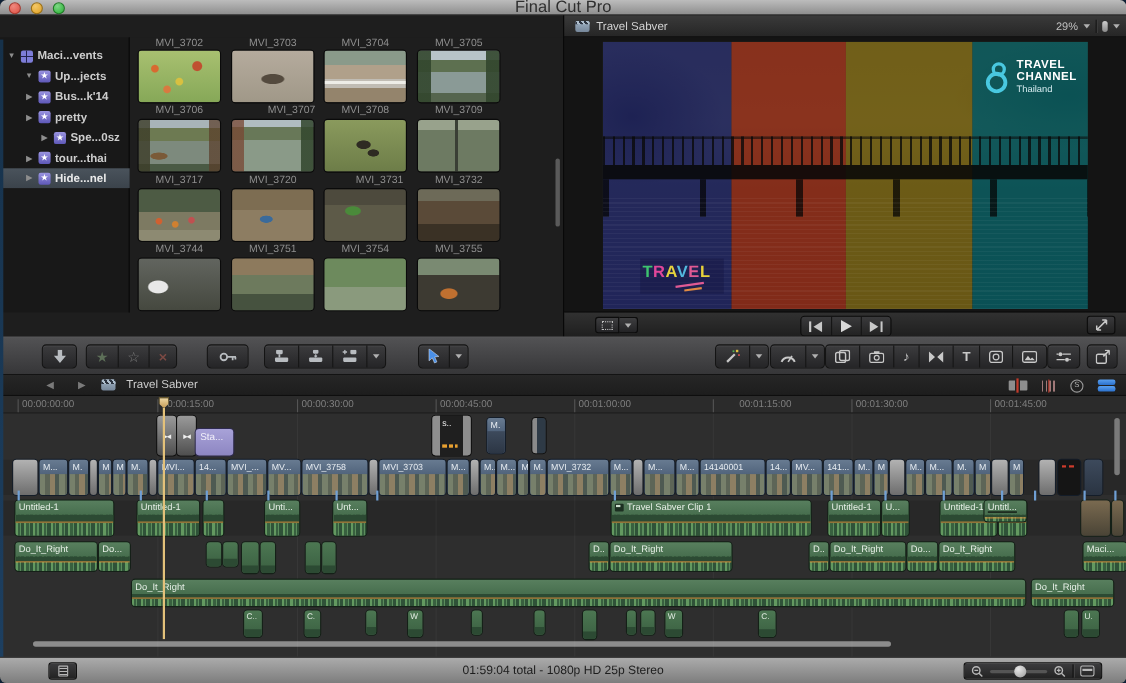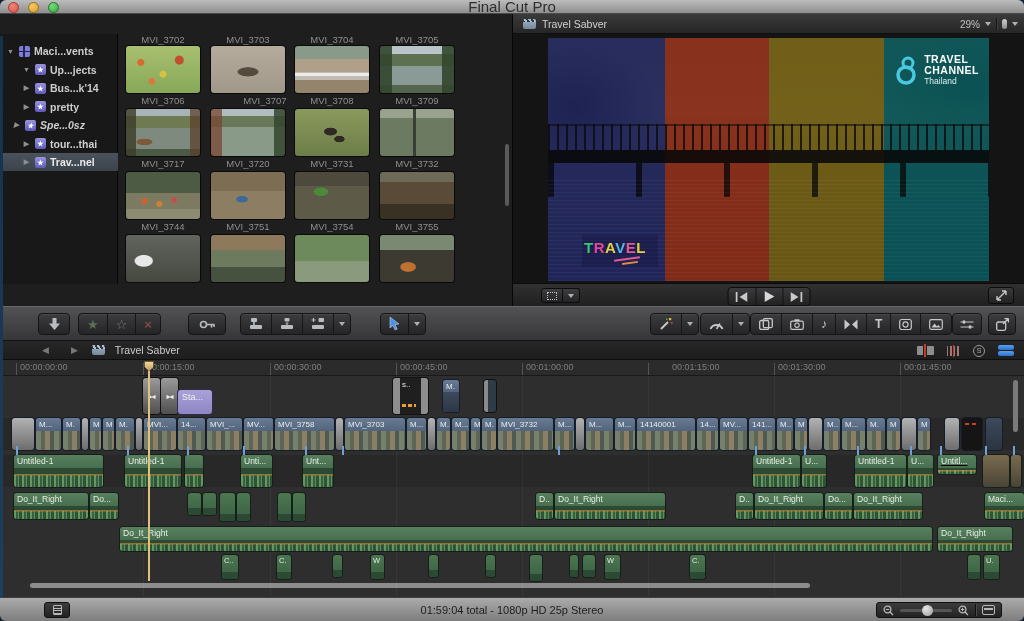--- a/index.html
+++ b/index.html
@@ -251,34 +251,34 @@
           <div class="sb-row" style="top: 45px; padding-left: 22px;">
             <div class="disc">▶</div>
             <div class="icn-star">★</div>
             <div class="sb-label">Bus...k'14</div>
           </div>
           <div class="sb-row" style="top: 63.5px; padding-left: 22px;">
             <div class="disc">▶</div>
             <div class="icn-star">★</div>
             <div class="sb-label">pretty</div>
           </div>
-          <div class="sb-row" style="top: 82px; padding-left: 12px; font-style: italic;">
+          <div class="sb-row" style="top: 82px; padding-left: 36px;">
             <div class="disc">▶</div>
             <div class="icn-star">★</div>
             <div class="sb-label">Spe...0sz</div>
           </div>
           <div class="sb-row" style="top: 100.5px; padding-left: 22px;">
             <div class="disc">▶</div>
             <div class="icn-star">★</div>
             <div class="sb-label">tour...thai</div>
           </div>
           <div class="sb-row sel" style="top: 119px; padding-left: 22px;">
             <div class="disc">▶</div>
             <div class="icn-star">★</div>
-            <div class="sb-label">Trav...nel</div>
+            <div class="sb-label">Hide...nel</div>
           </div>
         </div>
       <div class="grid" id="grid">
           <div class="glabel" style="left: 8px; top: 0px;">MVI_3702</div>
           <div class="glabel" style="left: 93px; top: 0px;">MVI_3703</div>
           <div class="glabel" style="left: 177px; top: 0px;">MVI_3704</div>
           <div class="glabel" style="left: 262px; top: 0px;">MVI_3705</div>
           <div class="thumb th-map" style="left: 8px; top: 12px;"></div>
           <div class="thumb th-lizard" style="left: 93px; top: 12px;"></div>
           <div class="thumb th-street" style="left: 177px; top: 12px;"></div>
@@ -286,21 +286,21 @@
           <div class="glabel" style="left: 8px; top: 61px;">MVI_3706</div>
           <div class="glabel" style="left: 110px; top: 61px;">MVI_3707</div>
           <div class="glabel" style="left: 177px; top: 61px;">MVI_3708</div>
           <div class="glabel" style="left: 262px; top: 61px;">MVI_3709</div>
           <div class="thumb th-canal2" style="left: 8px; top: 75px;"></div>
           <div class="thumb th-canal3" style="left: 93px; top: 75px;"></div>
           <div class="thumb th-grass" style="left: 177px; top: 75px;"></div>
           <div class="thumb th-water" style="left: 262px; top: 75px;"></div>
           <div class="glabel" style="left: 8px; top: 124px;">MVI_3717</div>
           <div class="glabel" style="left: 93px; top: 124px;">MVI_3720</div>
-          <div class="glabel" style="left: 177px; top: 124px;">MVI_3731</div>
+          <div class="glabel" style="left: 190px; top: 124px;">MVI_3731</div>
           <div class="glabel" style="left: 262px; top: 124px;">MVI_3732</div>
           <div class="thumb th-crowd" style="left: 8px; top: 138px;"></div>
           <div class="thumb th-market1" style="left: 93px; top: 138px;"></div>
           <div class="thumb th-market2" style="left: 177px; top: 138px;"></div>
           <div class="thumb th-boats" style="left: 262px; top: 138px;"></div>
           <div class="glabel" style="left: 8px; top: 187px;">MVI_3744</div>
           <div class="glabel" style="left: 93px; top: 187px;">MVI_3751</div>
           <div class="glabel" style="left: 177px; top: 187px;">MVI_3754</div>
           <div class="glabel" style="left: 262px; top: 187px;">MVI_3755</div>
           <div class="thumb th-swan" style="left: 8px; top: 201px;"></div>
@@ -746,20 +746,27 @@
             <span>Unti...</span>
           </div>
           <div class="gw"></div>
         </div>
         <div class="gclip g1" style="left: 303px; width: 30px; top: 79px; height: 32px;">
           <div class="gh">
             <span>Unt...</span>
           </div>
           <div class="gw"></div>
         </div>
+        <div class="gclip g1" style="left: 556px; width: 181px; top: 79px; height: 32px;">
+          <div class="gh">
+            <div class="gicon"></div>
+            <span>Travel Sabver Clip 1</span>
+          </div>
+          <div class="gw"></div>
+        </div>
         <div class="gclip g1" style="left: 753px; width: 47px; top: 79px; height: 32px;">
           <div class="gh">
             <span>Untitled-1</span>
           </div>
           <div class="gw"></div>
         </div>
         <div class="gclip g1" style="left: 802px; width: 24px; top: 79px; height: 32px;">
           <div class="gh">
             <span>U...</span>
           </div>
@@ -770,21 +777,21 @@
             <span>Untitled-1</span>
           </div>
           <div class="gw"></div>
         </div>
         <div class="gclip g1" style="left: 908px; width: 25px; top: 79px; height: 32px;">
           <div class="gh">
             <span>U...</span>
           </div>
           <div class="gw"></div>
         </div>
-        <div class="gclip g1" style="left: 938px; width: 38px; top: 79px; height: 19px; text-decoration: underline;">
+        <div class="gclip g1" style="left: 895px; width: 38px; top: 79px; height: 19px; text-decoration: underline;">
           <div class="gh">
             <span>Untitl...</span>
           </div>
           <div class="gw"></div>
         </div>
         <div class="gclip g1 gthumb" style="left: 983px; width: 26px; top: 79px; height: 32px;"></div>
         <div class="gclip g1 gthumb" style="left: 1011px; width: 10px; top: 79px; height: 32px;"></div>
         <div class="gclip g2" style="left: 14px; width: 74px; top: 117px; height: 26px;">
           <div class="gh">
             <span>Do_It_Right</span>

